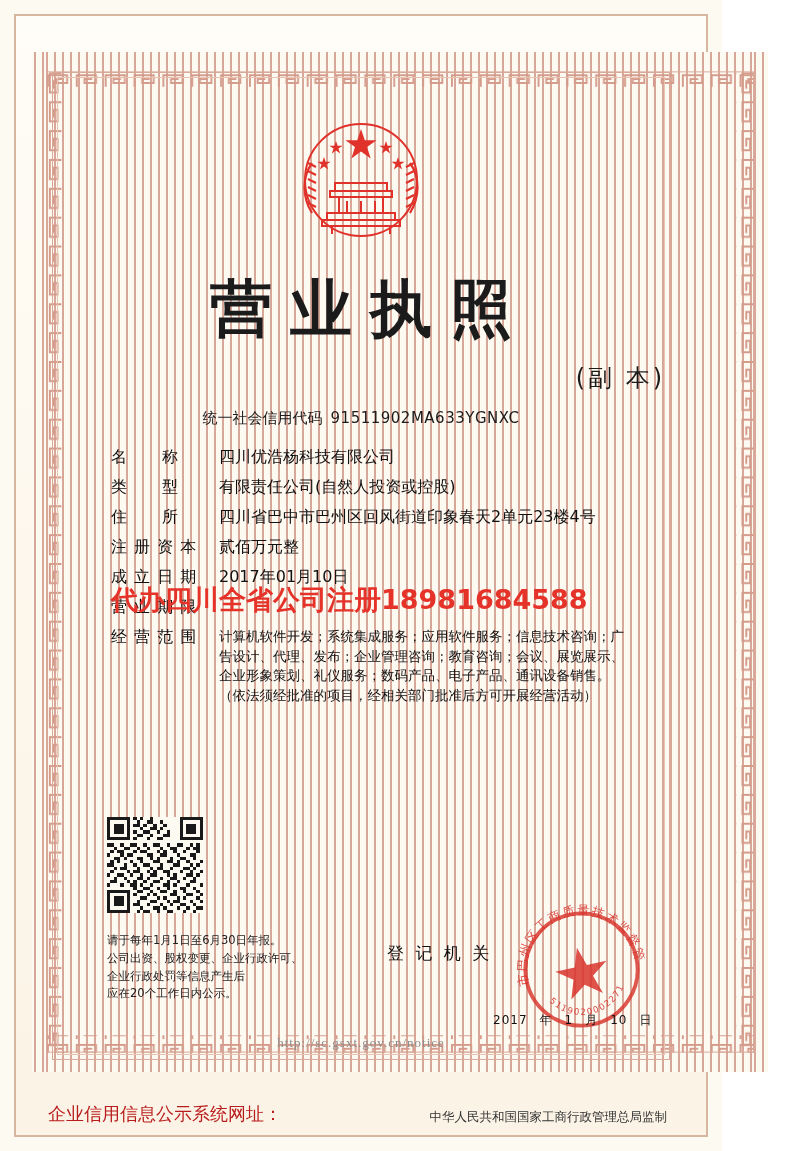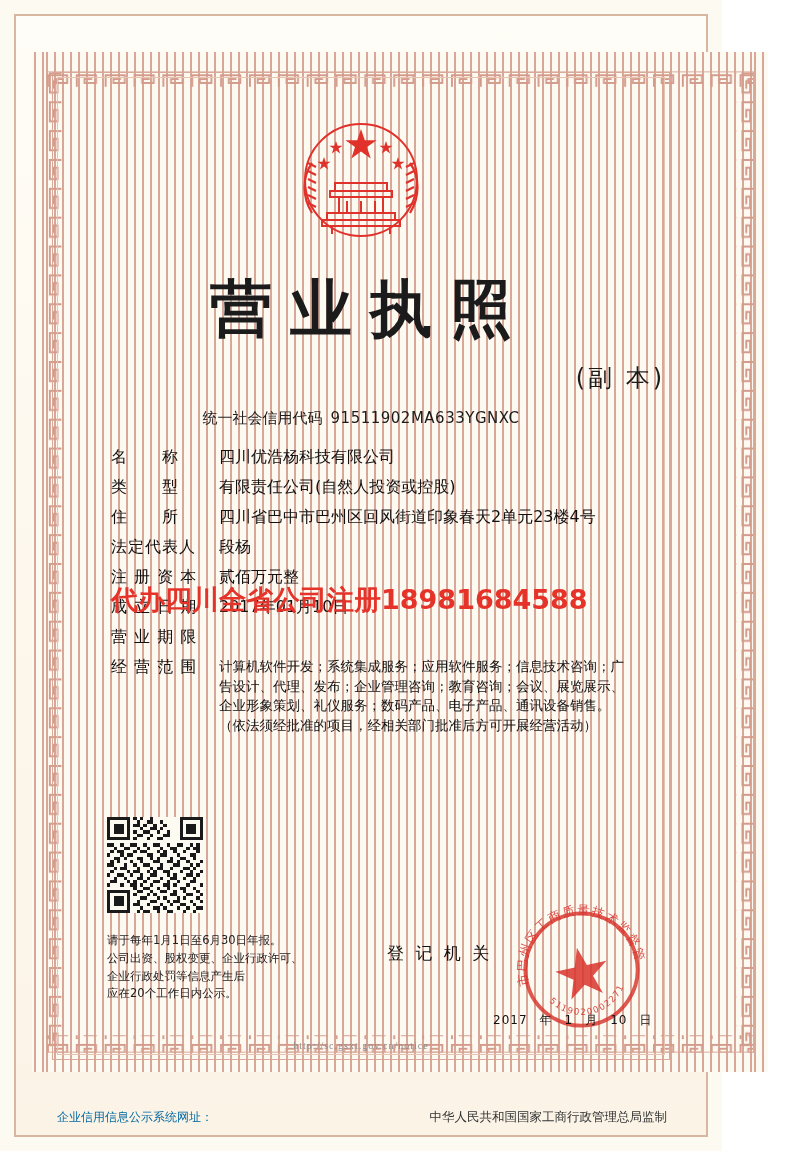--- a/index.html
+++ b/index.html
@@ -222,32 +222,32 @@
     transform: rotate(-12deg);
   }
   
   .url-line {
     position: absolute;
     left: 0;
     right: 0;
     bottom: 4px;
     text-align: center;
     font-family: "Liberation Serif", serif;
-    font-size: 10px;
+    font-size: 13px;
     color: #8d8d8d;
     letter-spacing: 1px;
   }
   
   .bottom-left {
     position: absolute;
-    left: 57px;
+    left: 48px;
     bottom: 25px;
     font-family: "DejaVu Sans", sans-serif;
-    font-size: 12px;
-    color: #0369a1;
+    font-size: 18px;
+    color: #b91c1c;
   }
   .bottom-right {
     position: absolute;
     right: 55px;
     bottom: 25px;
     font-family: "DejaVu Sans", sans-serif;
     font-size: 12.5px;
     color: #333;
   }
 </style>
@@ -322,24 +322,20 @@
         <div class="field-label">名　　称</div>
         <div class="field-value">四川优浩杨科技有限公司</div>
       </div>
       <div class="field">
         <div class="field-label">类　　型</div>
         <div class="field-value">有限责任公司(自然人投资或控股)</div>
       </div>
       <div class="field">
         <div class="field-label">住　　所</div>
         <div class="field-value">四川省巴中市巴州区回风街道印象春天2单元23楼4号</div>
-      </div>
-      <div class="field">
-        <div class="field-label">法定代表人</div>
-        <div class="field-value">段杨</div>
       </div>
       <div class="field">
         <div class="field-label">注 册 资 本</div>
         <div class="field-value">贰佰万元整</div>
       </div>
       <div class="field">
         <div class="field-label">成 立 日 期</div>
         <div class="field-value">2017年01月10日</div>
       </div>
       <div class="field">

